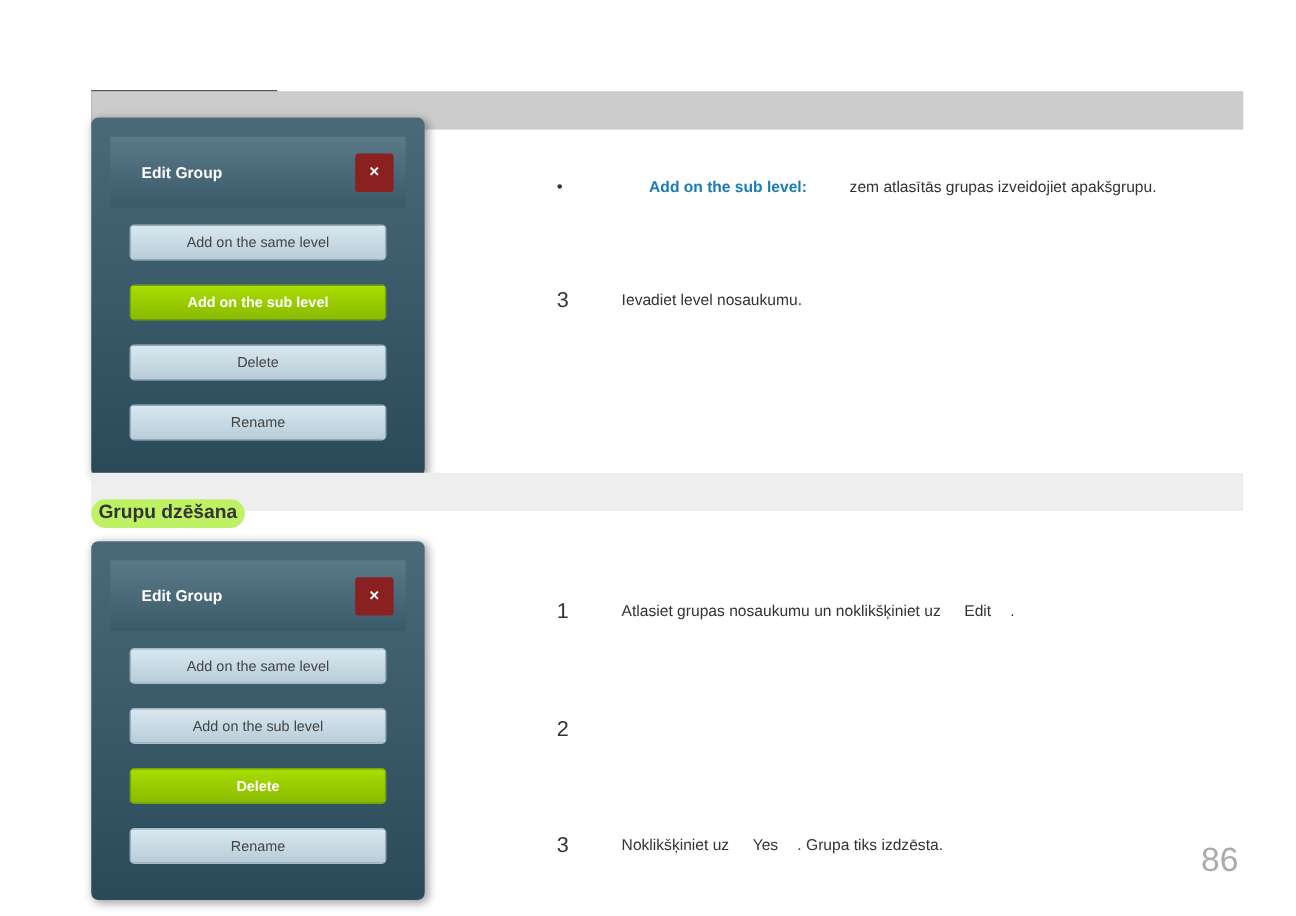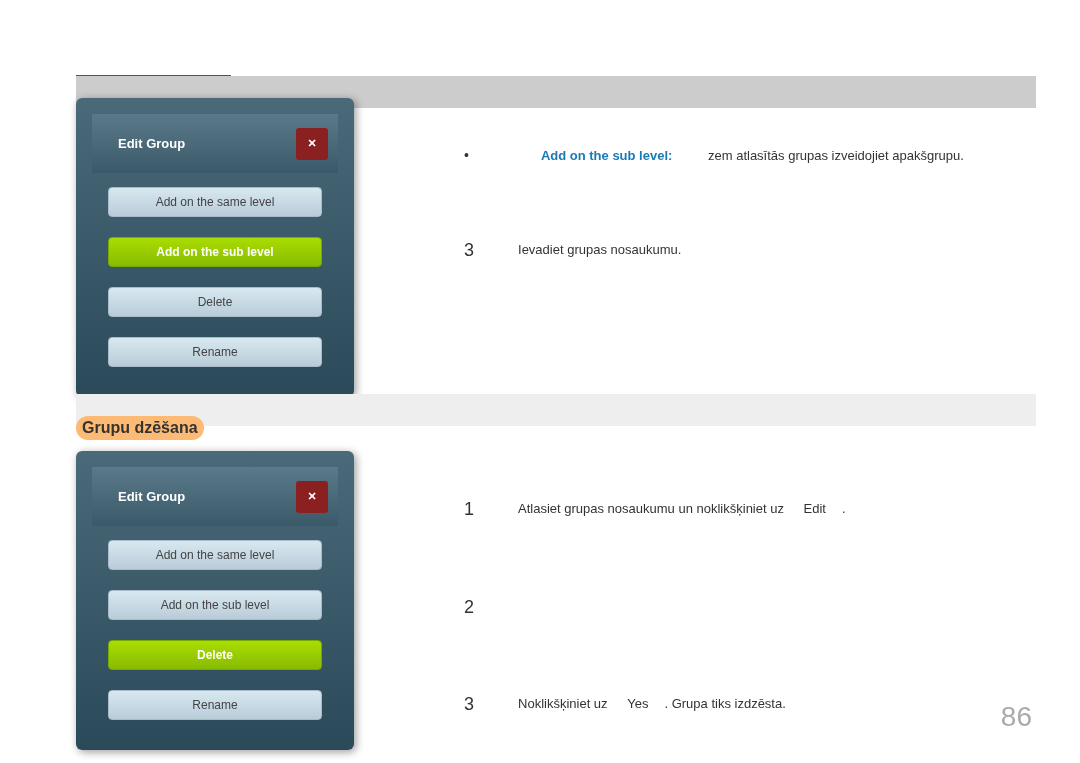--- a/index.html
+++ b/index.html
@@ -168,21 +168,21 @@
       font-size: 13px;
       color: #333333;
       line-height: 1.5;
     }
 
     
     .section-title {
       position: absolute;
       top: 400px;
       left: 60px;
-      background: #fdba74;
+      background: #bef264;
       padding: 3px 6px;
       font-size: 16px;
       font-weight: bold;
       color: #333333;
       border-radius: 12px;
     }
 
     
     .dialog-bottom {
       position: absolute;
@@ -235,21 +235,21 @@
 
 <div class="instructions-top">
   <div class="bullet-item">
     <span class="bullet-dot">•</span>
     <span class="instruction-text">
       <span class="highlight">Add on the sub level:</span><span> zem atlasītās grupas izveidojiet apakšgrupu.</span>
     </span>
   </div>
   <div class="step-item">
     <span class="step-num">3</span>
-    <span class="step-text">Ievadiet grupas nosaukumu.</span>
+    <span class="step-text">Ievadiet level nosaukumu.</span>
   </div>
 </div>
 
 <div class="mid-rule"></div>
 
 <div class="section-title">Grupu dzēšana</div>
 
 <div class="dialog-bottom">
   <div class="dialog-titlebar">
     <span class="dialog-title">Edit Group</span>

